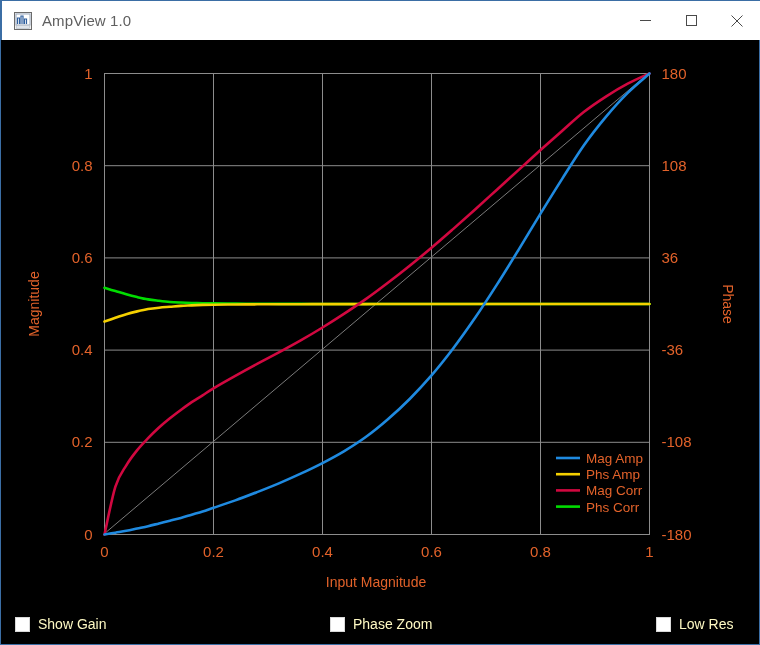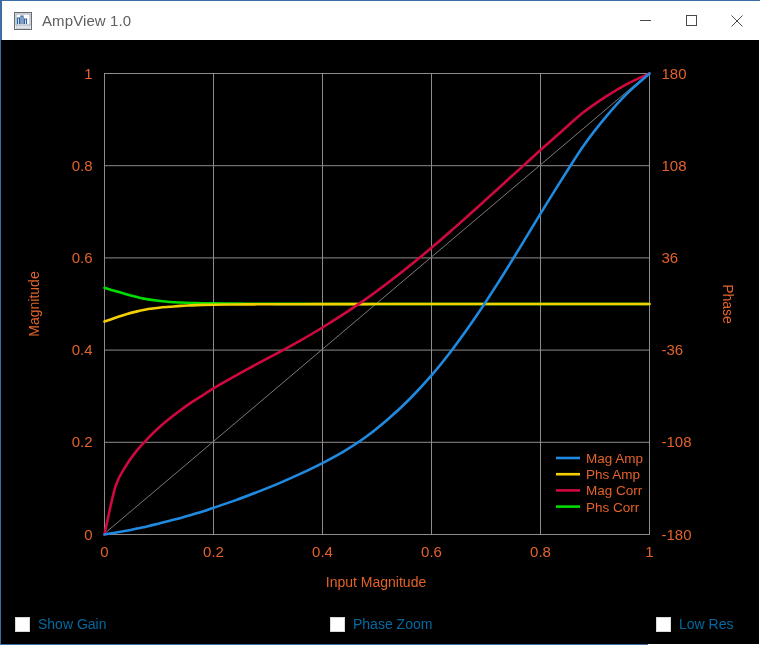--- a/index.html
+++ b/index.html
@@ -11,21 +11,21 @@
   body {
     width: 760px;
     height: 645px;
     overflow: hidden;
     font-family: "Liberation Sans", sans-serif;
   }
 
   #app-window {
     position: absolute;
     left: 0; top: 0;
-    width: 648px;
+    width: 760px;
     height: 645px;
     box-sizing: border-box;
     background: #000000;
     border: 1px solid #3b6ea5;
     border-top: none;
   }
 
   
   #title-bar {
     position: absolute;
@@ -98,21 +98,21 @@
     width: 15px;
     height: 15px;
     background: #ffffff;
     border: 1px solid #d8d8d8;
     box-sizing: border-box;
     flex: 0 0 auto;
   }
   .cb-label {
     margin-left: 8px;
     font-size: 14px;
-    color: #0369a1;
+    color: #fef9c3;
     font-family: "Liberation Sans", sans-serif;
     white-space: nowrap;
   }
   #cb-show-gain  { left: 14px; }
   #cb-phase-zoom { left: 329px; }
   #cb-low-res    { left: 655px; text-decoration: underline; }
 </style>
 </head>
 <body>
 

